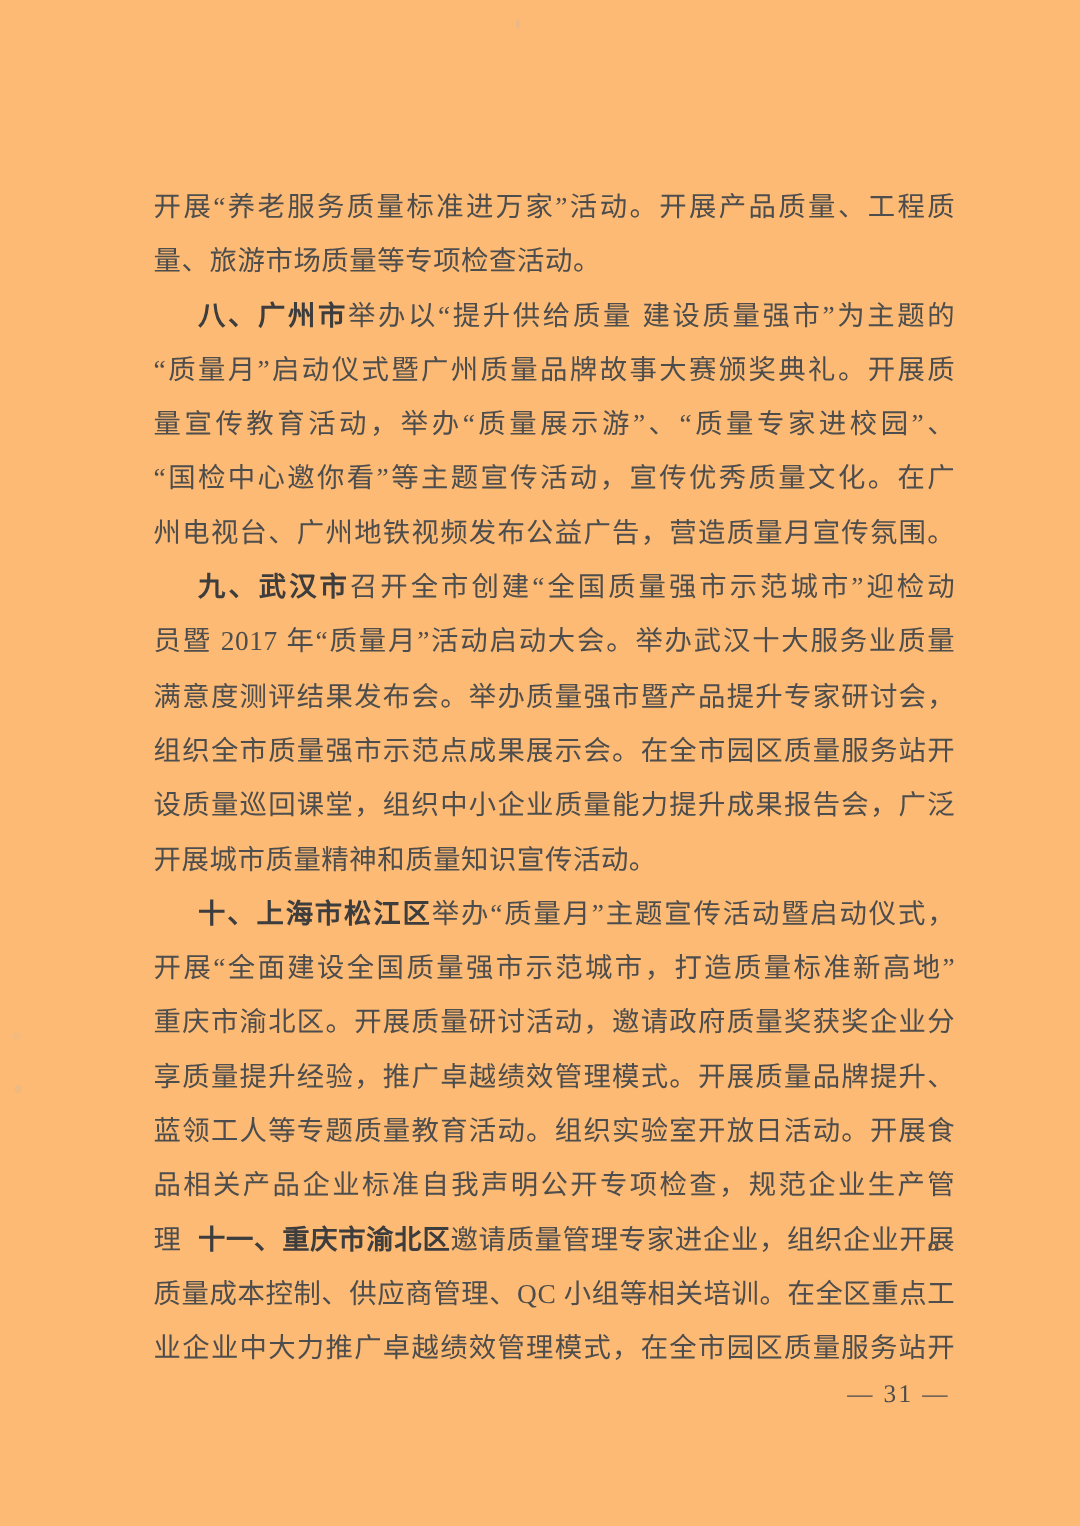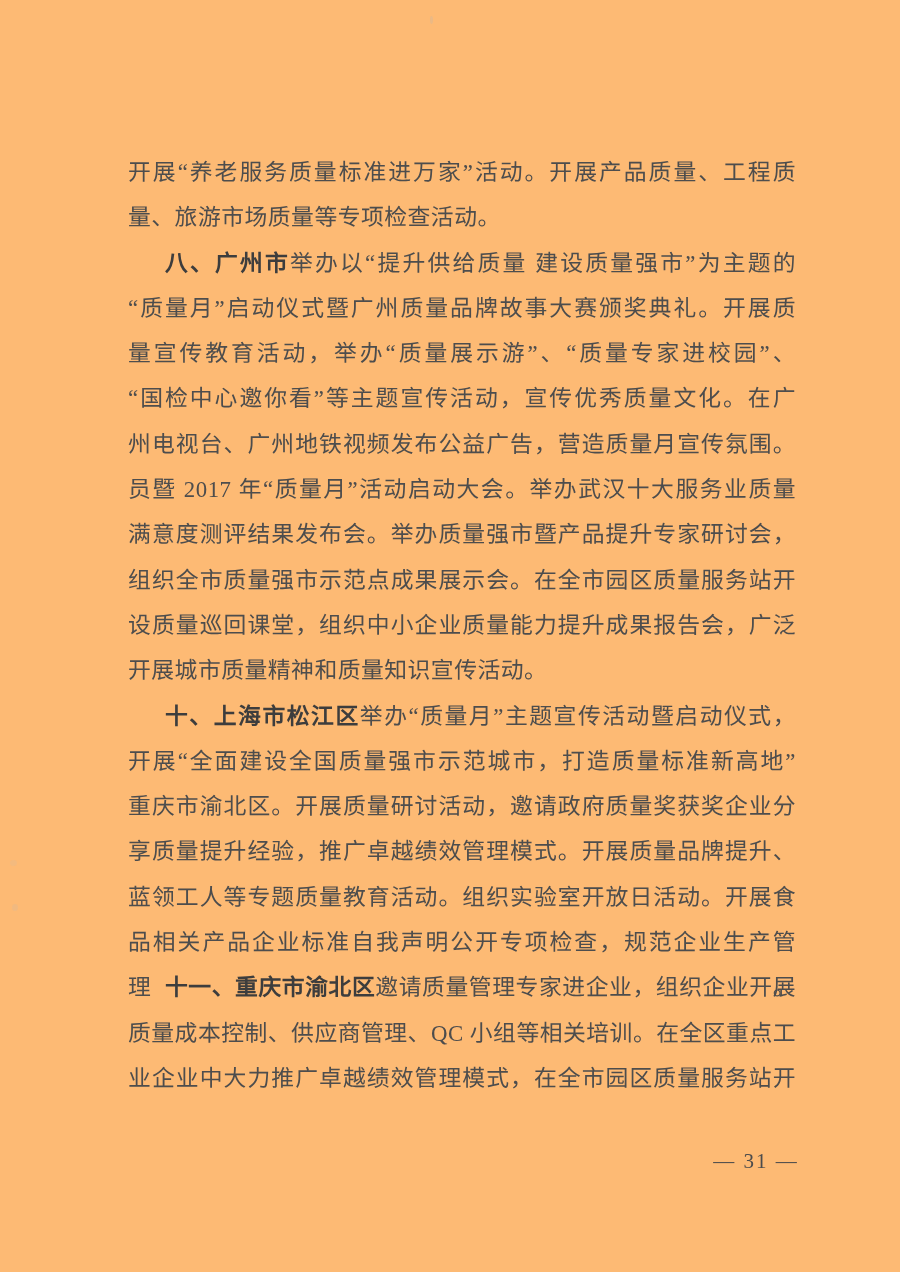--- a/index.html
+++ b/index.html
@@ -33,21 +33,20 @@
     font-family:Liberation Serif, serif;
     font-weight:700;
     color:#3d3d3d;
   }
   .footer {
     position:absolute;
     left:706px; top:1146px; width:100px;
     font-size:21px;
     line-height:30px;
     color:#4c4c4c;
-    text-align:center;
     letter-spacing:2px;
     white-space:nowrap;
   }
   .speck {
     position:absolute;
     background:#b9b9b9;
     border-radius:50%;
     opacity:0.25;
   }
   .speck.s1 { left:430px; top:16px;  width:3px; height:8px; }
@@ -64,20 +63,21 @@
   <div class="speck s3"></div>
 
   <div class="content">
     <div class="line"><span class="lead"></span><span>开展“养老服务质量标准进万家”活动。开展产品质量、工程质</span></div>
     <div class="line short"><span class="lead"></span><span>量、旅游市场质量等专项检查活动。</span></div>
     <div class="line indent"><span class="lead">八、广州市</span><span>举办以“提升供给质量 建设质量强市”为主题的</span></div>
     <div class="line"><span class="lead"></span><span>“质量月”启动仪式暨广州质量品牌故事大赛颁奖典礼。开展质</span></div>
     <div class="line"><span class="lead"></span><span>量宣传教育活动，举办“质量展示游”、“质量专家进校园”、</span></div>
     <div class="line"><span class="lead"></span><span>“国检中心邀你看”等主题宣传活动，宣传优秀质量文化。在广</span></div>
     <div class="line"><span class="lead"></span><span>州电视台、广州地铁视频发布公益广告，营造质量月宣传氛围。</span></div>
+    <div class="line indent"><span class="lead">九、武汉市</span><span>召开全市创建“全国质量强市示范城市”迎检动</span></div>
     <div class="line"><span class="lead"></span><span>员暨 2017 年“质量月”活动启动大会。举办武汉十大服务业质量</span></div>
     <div class="line"><span class="lead"></span><span>满意度测评结果发布会。举办质量强市暨产品提升专家研讨会，</span></div>
     <div class="line"><span class="lead"></span><span>组织全市质量强市示范点成果展示会。在全市园区质量服务站开</span></div>
     <div class="line"><span class="lead"></span><span>设质量巡回课堂，组织中小企业质量能力提升成果报告会，广泛</span></div>
     <div class="line short"><span class="lead"></span><span>开展城市质量精神和质量知识宣传活动。</span></div>
     <div class="line indent"><span class="lead">十、上海市松江区</span><span>举办“质量月”主题宣传活动暨启动仪式，</span></div>
     <div class="line"><span class="lead"></span><span>开展“全面建设全国质量强市示范城市，打造质量标准新高地”</span></div>
     <div class="line"><span class="lead"></span><span>重庆市渝北区。开展质量研讨活动，邀请政府质量奖获奖企业分</span></div>
     <div class="line"><span class="lead"></span><span>享质量提升经验，推广卓越绩效管理模式。开展质量品牌提升、</span></div>
     <div class="line"><span class="lead"></span><span>蓝领工人等专题质量教育活动。组织实验室开放日活动。开展食</span></div>

